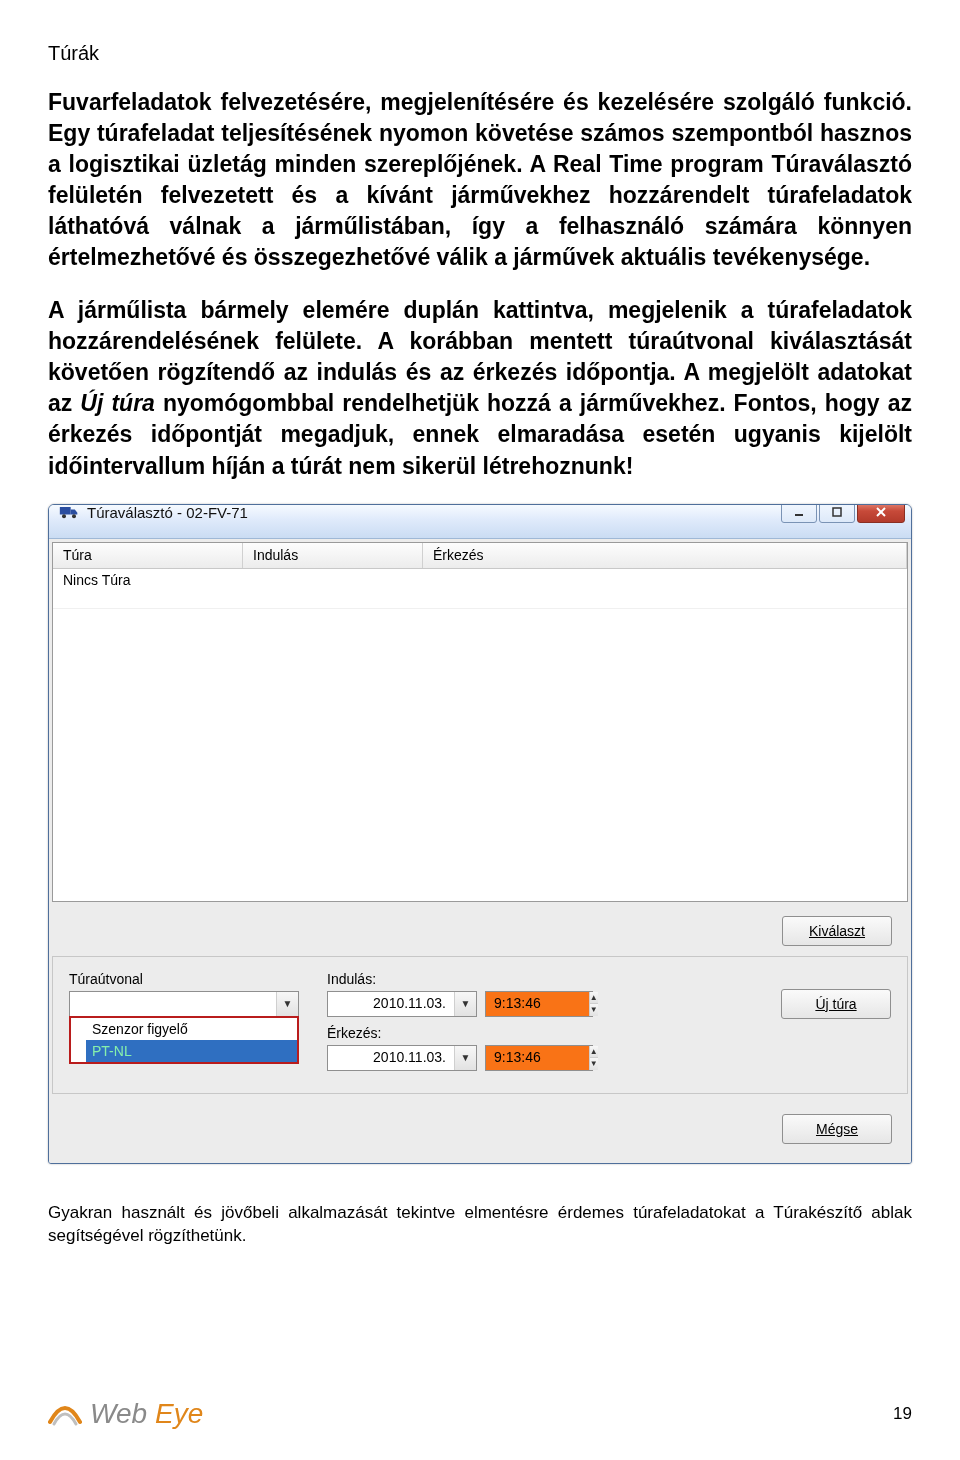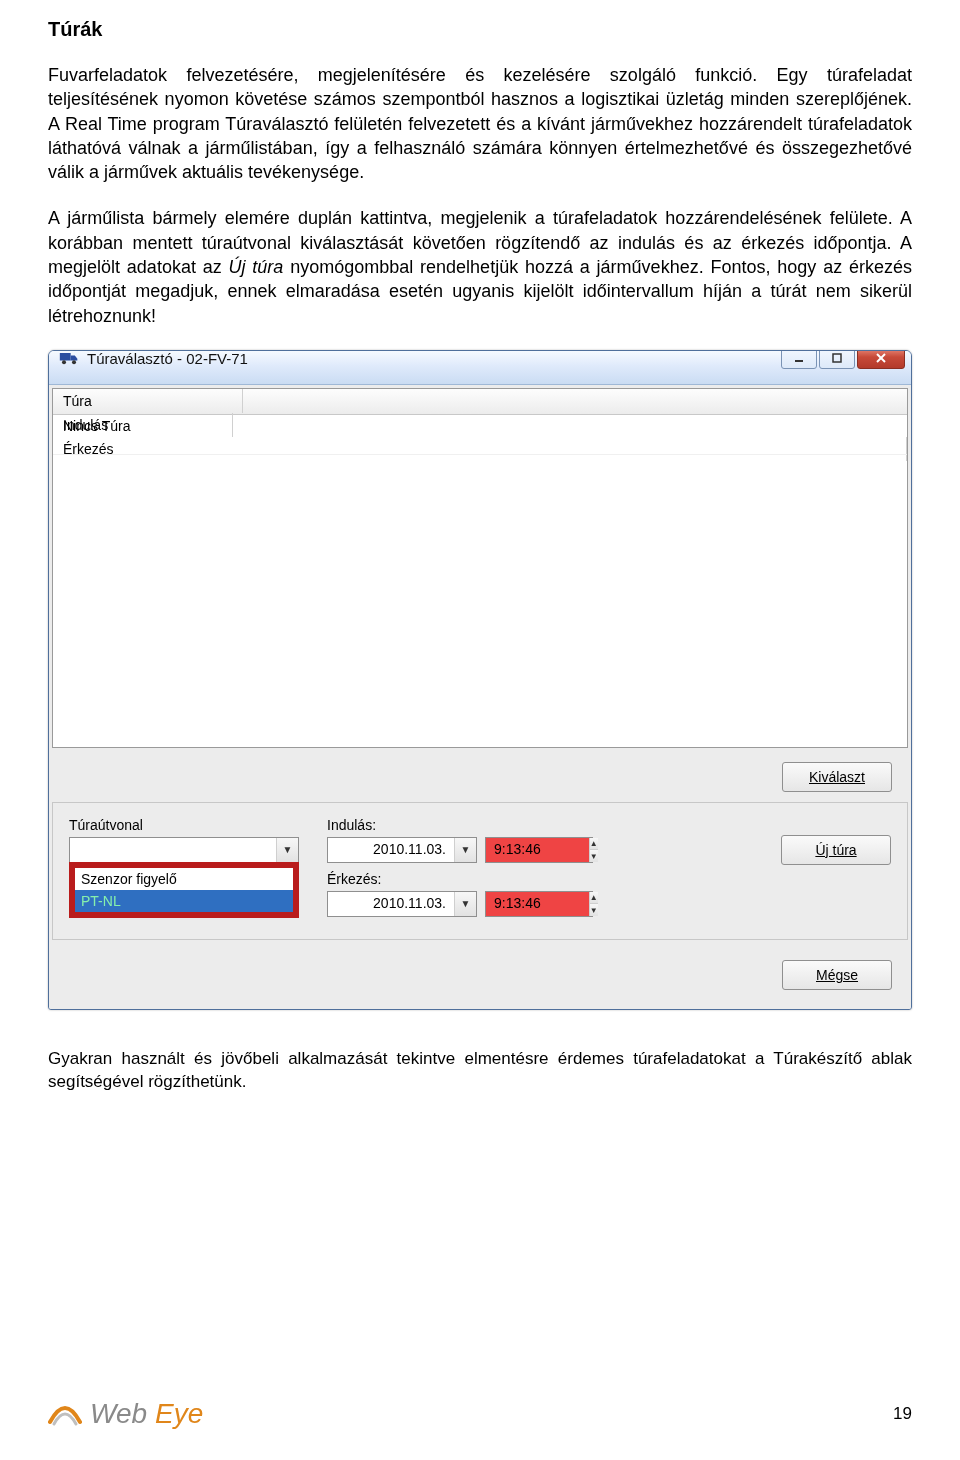--- a/index.html
+++ b/index.html
@@ -7,28 +7,30 @@
     width: 960px;
     height: 1460px;
     background: #fff;
     font-family: Verdana, Geneva, sans-serif;
     color: #000;
     position: relative;
     padding: 18px 48px 0 48px;
   }
   h1 {
     font-size: 20px;
-    font-weight: bold;
+    font-weight: normal;
     margin-bottom: 22px;
+    margin-top: 24px;
   }
   p.body {
-    font-size: 18px;
+    font-size: 23px;
     line-height: 1.35;
     text-align: justify;
     margin-bottom: 22px;
+    font-weight: bold;
   }
   .italic { font-style: italic; }
   .screenshot-wrap {
     width: 100%;
     margin-top: 4px;
     margin-bottom: 38px;
   }
   .window {
     width: 100%;
     border: 1px solid #4f6f9b;
@@ -82,21 +84,20 @@
     display:flex;
     flex-direction:column;
   }
   .thead {
     display:flex;
     height: 26px;
     background: linear-gradient(#fdfdfd, #ececec);
     border-bottom: 1px solid #c8c8c8;
     font-family: Tahoma, sans-serif;
     font-size: 14px;
-    flex-direction: column;
   }
   .th {
     border-right: 1px solid #d0d0d0;
     padding: 4px 10px;
   }
   .th.c1 { width: 190px; }
   .th.c2 { width: 180px; }
   .th.c3 { flex:1; }
   .trow {
     display:flex;
@@ -149,44 +150,45 @@
   .combo .text { flex:1; padding:3px 6px; }
   .combo .arrow {
     width: 22px;
     border-left: 1px solid #cfcfcf;
     background: linear-gradient(#f7f7f7,#e2e2e2);
     display:flex; align-items:center; justify-content:center;
     font-size: 10px; color:#333;
   }
   .dropdown-list {
     width: 230px;
-    border: 6px solid #b91c1c;
+    border: 2px solid #b91c1c;
     background:#fff;
     font-family: Tahoma, sans-serif;
     font-size: 14px;
     margin-top: -1px;
+    padding-left: 15px;
   }
   .dropdown-list .opt { padding: 3px 6px; }
   .dropdown-list .opt.sel { background:#2f6fc1; color:#86efac; }
   .dt-row { display:flex; gap:8px; margin-bottom:8px; }
   .datebox {
     width: 150px; height:26px;
     border:1px solid #8f8f8f; background:#fff;
     display:flex; font-family: Tahoma, sans-serif; font-size:14px;
   }
   .datebox .text { flex:1; padding:3px 8px;text-align:right; }
   .datebox .arrow {
     width:22px; border-left:1px solid #cfcfcf;
     background:linear-gradient(#f7f7f7,#e2e2e2);
     display:flex; align-items:center; justify-content:center;
     font-size:10px; color:#333;
   }
   .timebox {
     width: 108px; height:26px;
-    border:1px solid #8f8f8f; background:#ef4444;
+    border:1px solid #8f8f8f; background:#f97316;
     display:flex; font-family: Tahoma, sans-serif; font-size:14px;gap:40px;
   }
   .timebox .text { flex:1; padding:3px 8px; }
   .spinner {
     width:20px; border-left:1px solid #cfcfcf;
     display:flex; flex-direction:column;
   }
   .spinner .sbtn {
     flex:1; background:linear-gradient(#f7f7f7,#e2e2e2);
     display:flex; align-items:center; justify-content:center;

